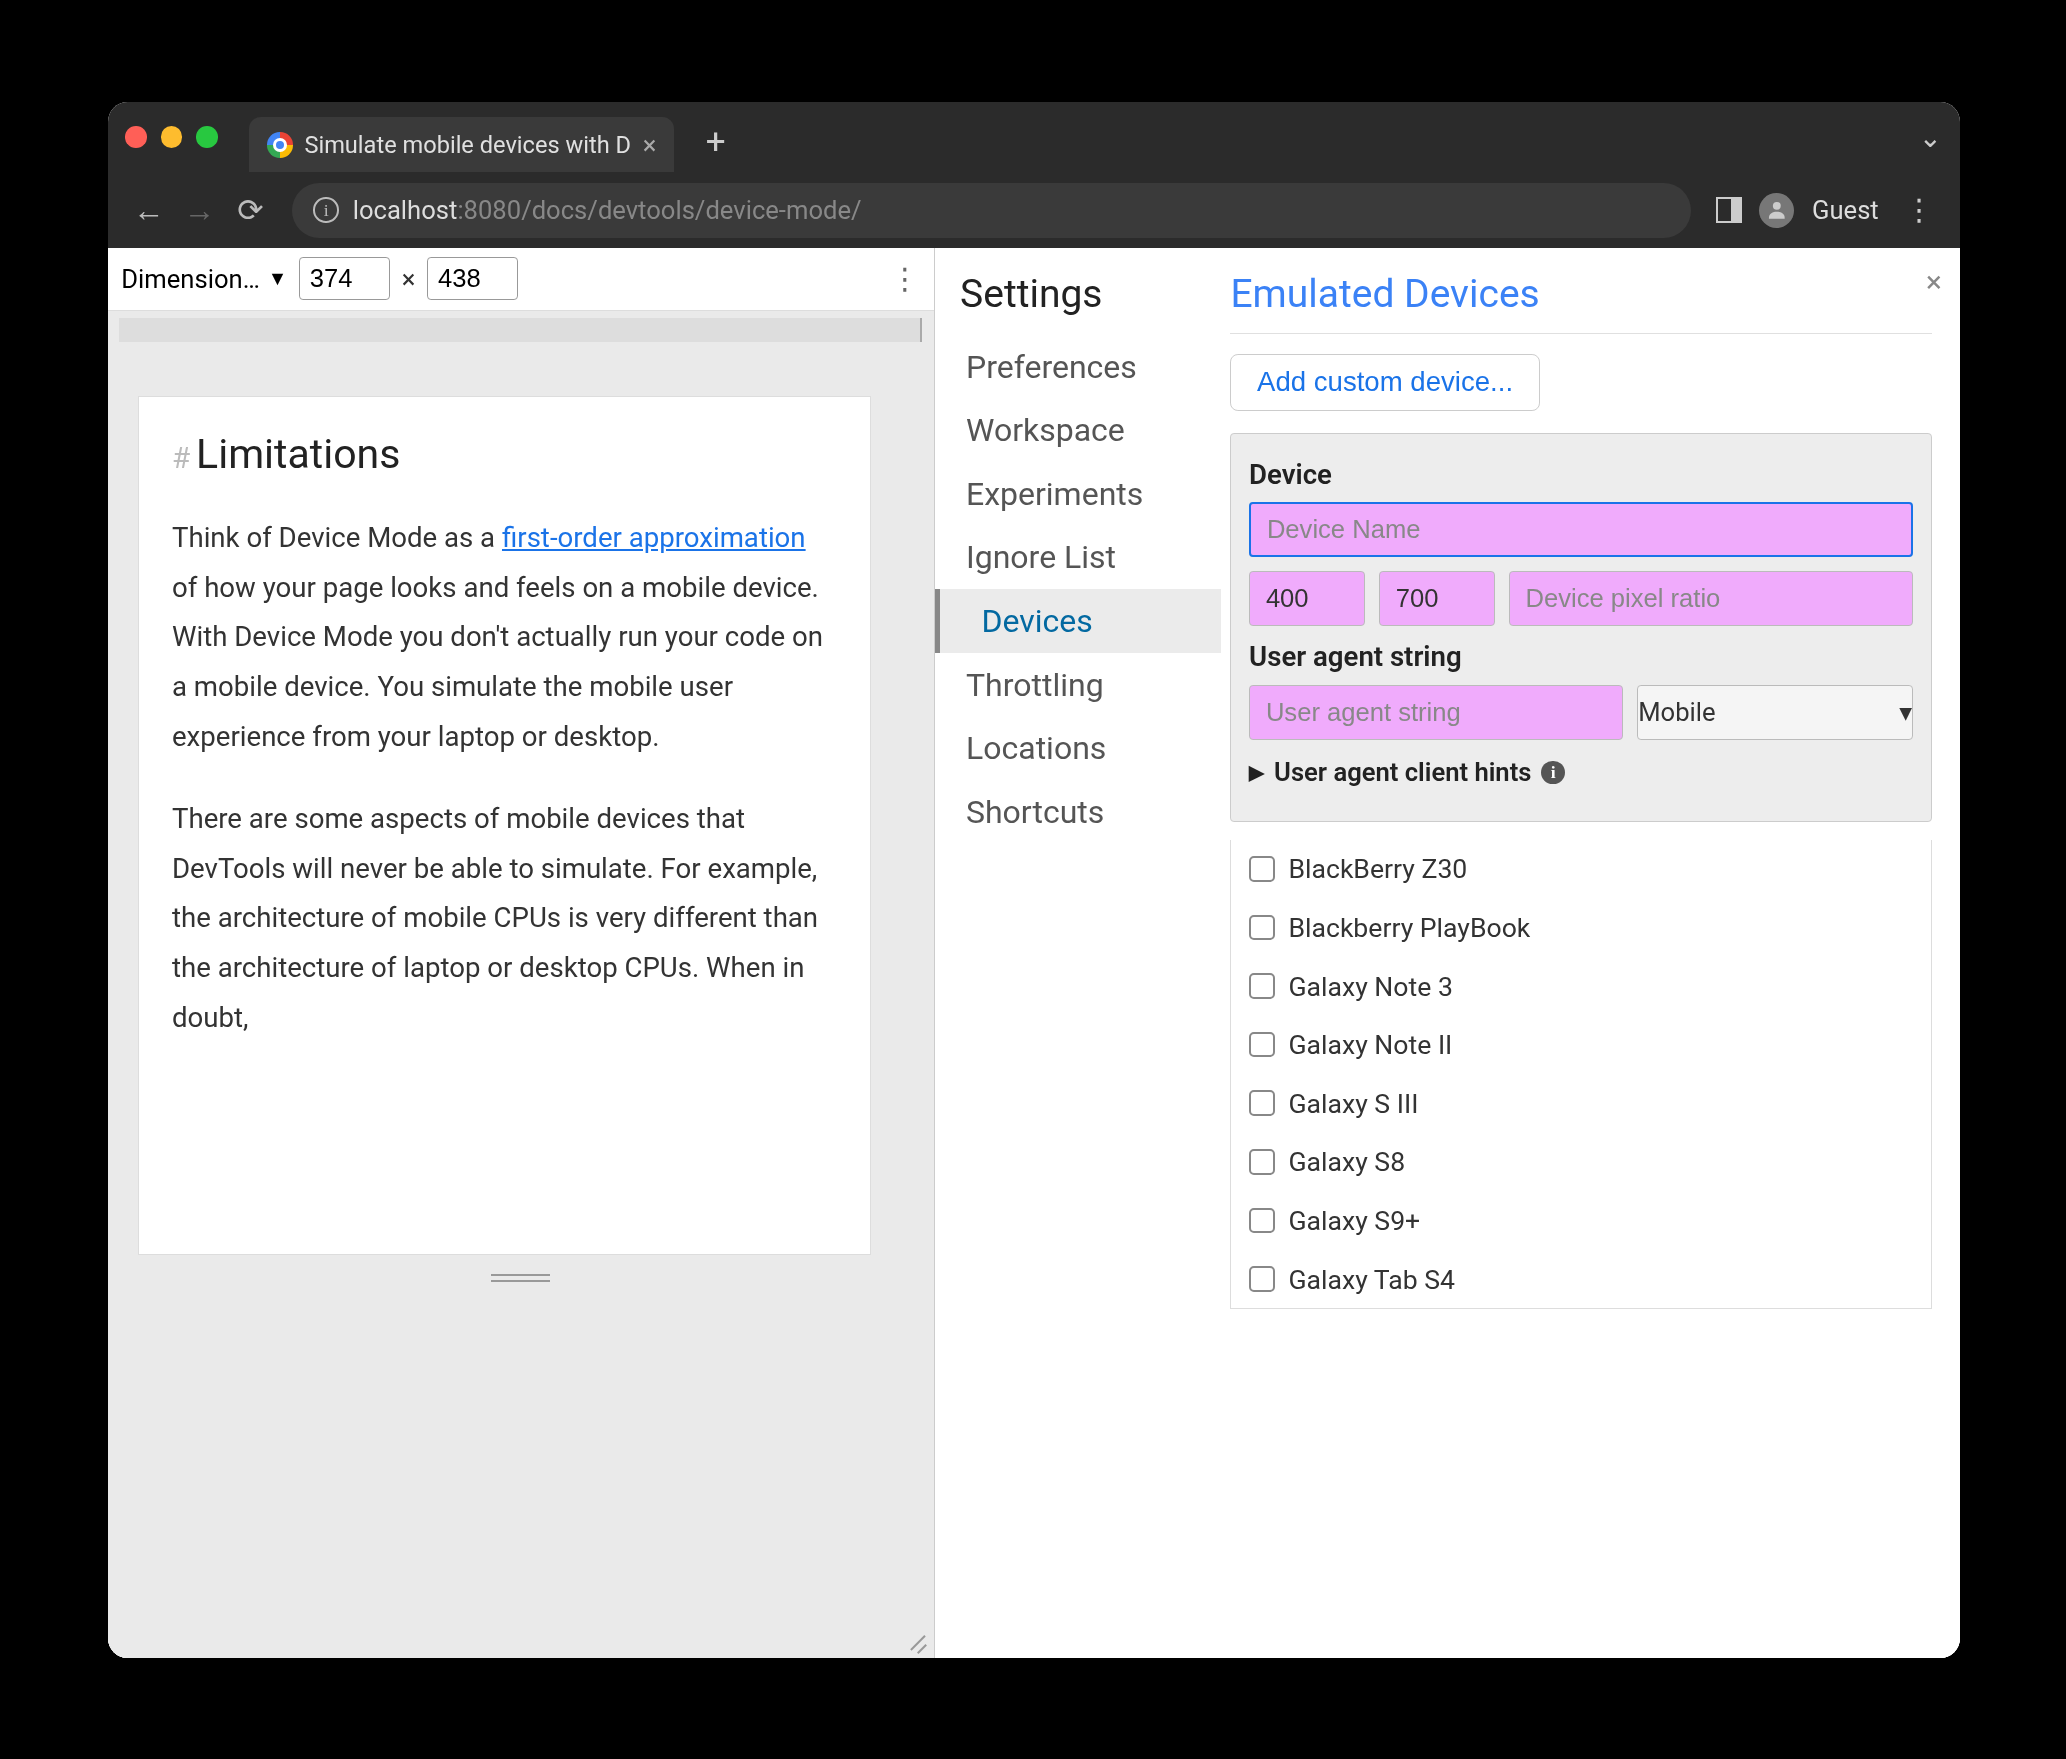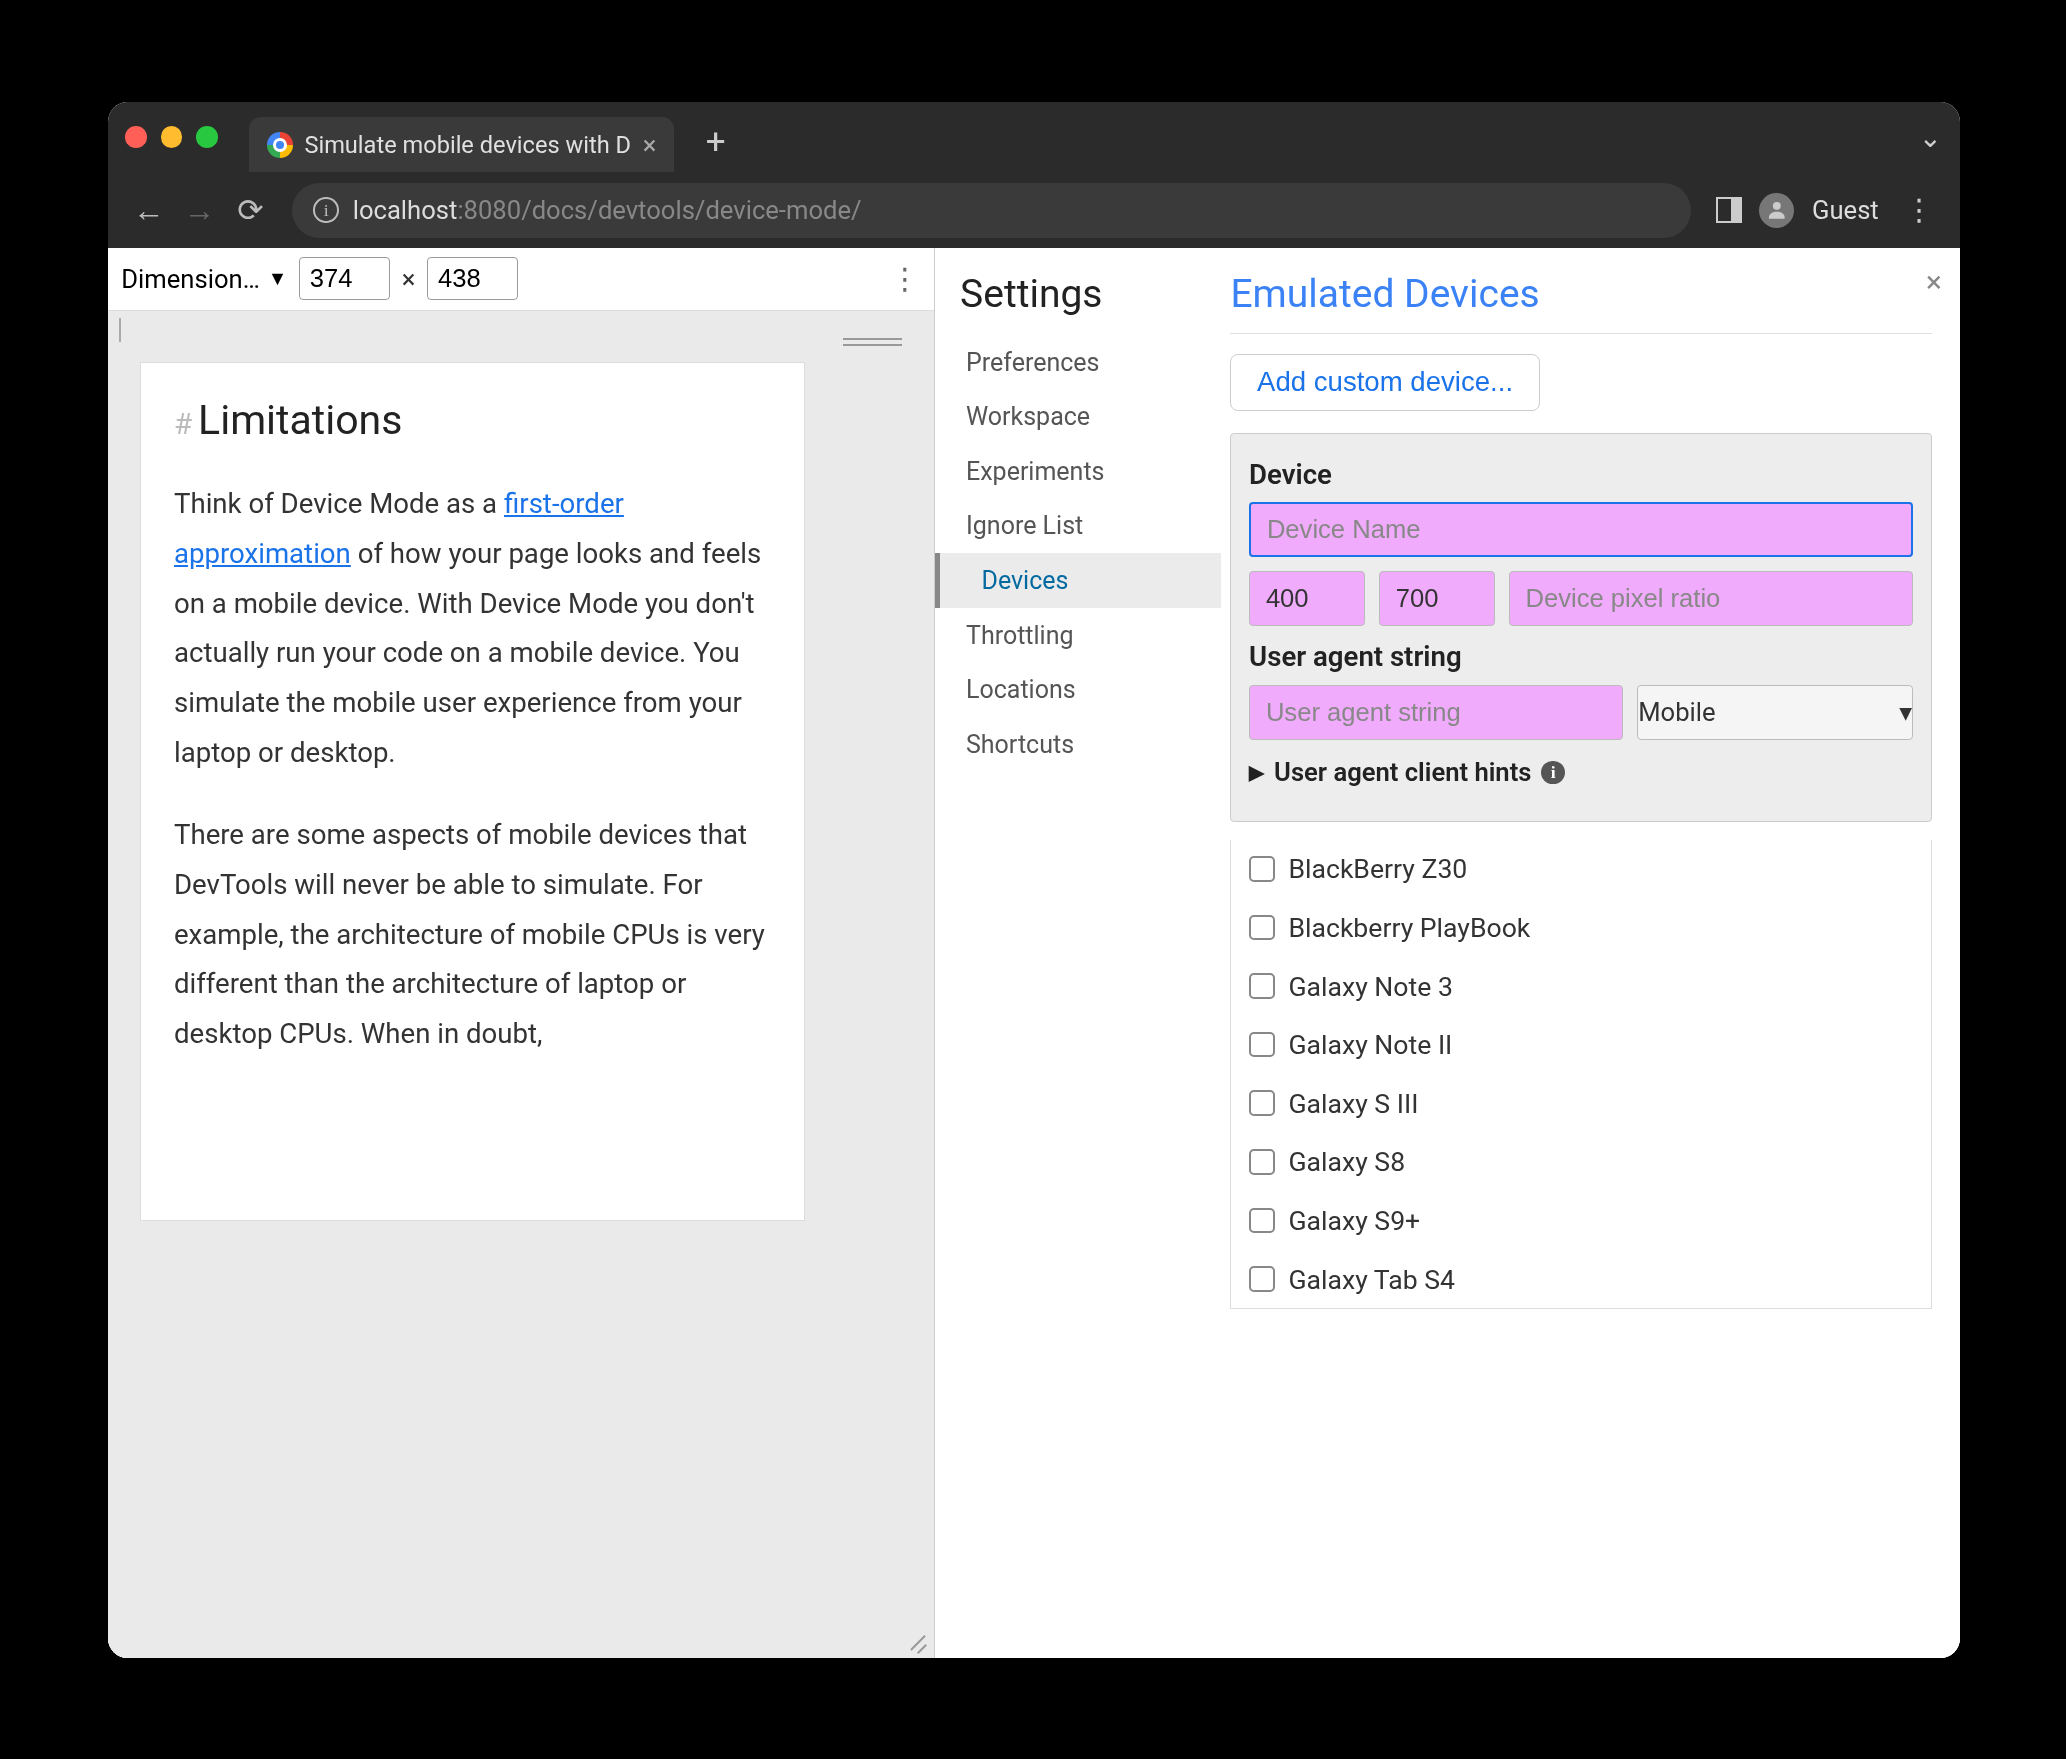--- a/index.html
+++ b/index.html
@@ -132,21 +132,21 @@
     .size-input {
       width: 91px; height: 43px; border: 1px solid #999; border-radius: 3.9px;
       font-size: 25.6px; text-align: left; padding: 0 9.9px;
     }
     .times { color: #333; }
     .device-bar-right { margin-left: auto; font-size: 29.6px; color: #666; cursor: pointer; }
     .viewport-wrap {
       flex: 1;
       background: #eaeaea;
       display: flex;
-      flex-direction: row;
+      flex-direction: column;
       align-items: stretch;
       position: relative;
       padding: 7.9px 11.8px;
     }
     .ruler-h { height: 23.6px; background: #ddd; margin-bottom: 9.9px; border-right: 2px solid #aaa; }
     .viewport {
       background: #fff;
       width: 731px;
       margin: 45px 19.7px 0 19.7px;
       padding: 33px;
@@ -173,21 +173,21 @@
       flex: 1;
       display: flex;
       background: #fff;
     }
     .settings-nav {
       width: 286px;
       padding: 23.6px 0 0 13.8px;
     }
     .settings-title { font-size: 39px; color: #222; padding: 0 11.8px 17.7px; }
     .settings-item {
-      font-size: 25px; color: #555; padding: 12.8px 17.7px;
+      font-size: 32px; color: #555; padding: 12.8px 17.7px;
       cursor: pointer;
     }
     .settings-item.active {
       background: #ebebeb;
       border-left: 5.9px solid #888;
       margin-left: -13.8px;
       padding-left: 42px;
       color: #0369a1;
     }
     .settings-body { flex: 1; padding: 23.6px 27.6px 0 9.9px; position: relative; }

